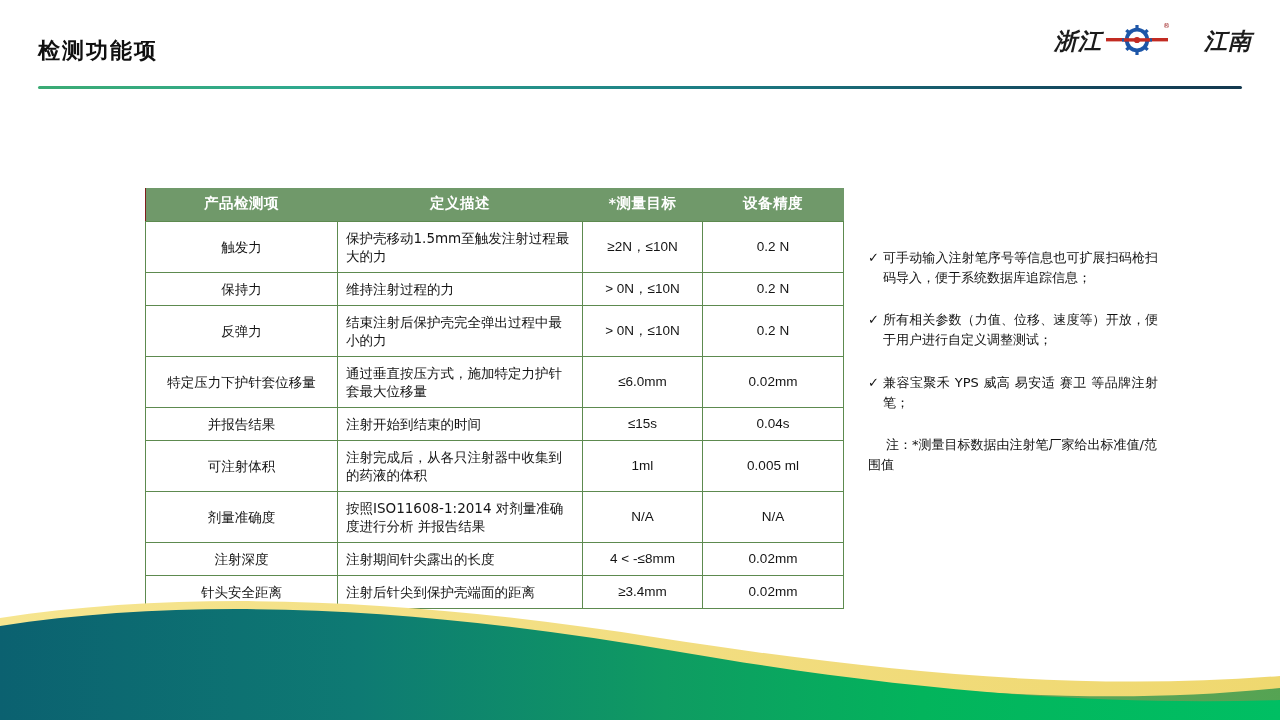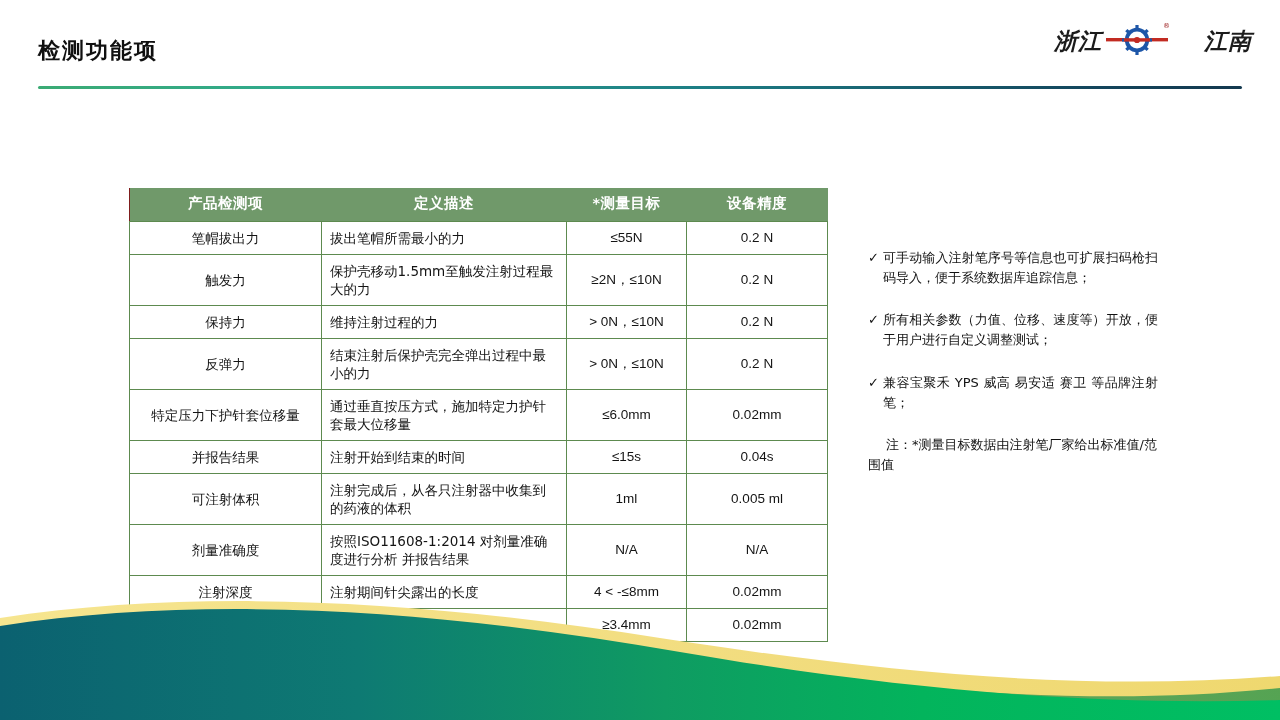--- a/index.html
+++ b/index.html
@@ -80,21 +80,21 @@
     right: -2px;
     top: -1px;
     font-size: 7px;
     color: #9a1818;
     font-family: "DejaVu Sans", sans-serif;
   }
 
   
   .spec-table {
     position: absolute;
-    left: 129px;
+    left: 145px;
     top: 188px;
     width: 698px;
     border-collapse: collapse;
     table-layout: fixed;
     background: #7f1d1d;
   }
   .spec-table col.c0 { width: 192px; }
   .spec-table col.c1 { width: 245px; }
   .spec-table col.c2 { width: 120px; }
   .spec-table col.c3 { width: 141px; }
@@ -228,26 +228,20 @@
     </colgroup>
     <thead>
       <tr>
         <th>产品检测项</th>
         <th>定义描述</th>
         <th>*测量目标</th>
         <th>设备精度</th>
       </tr>
     </thead>
     <tbody>
-        <tr class="short">
-          <td class="col-name">笔帽拔出力</td>
-          <td class="col-def">拔出笔帽所需最小的力</td>
-          <td class="col-target">≤55N</td>
-          <td class="col-prec">0.2 N</td>
-        </tr>
         <tr class="tall">
           <td class="col-name">触发力</td>
           <td class="col-def">保护壳移动1.5mm至触发注射过程最大的力</td>
           <td class="col-target">≥2N，≤10N</td>
           <td class="col-prec">0.2 N</td>
         </tr>
         <tr class="short">
           <td class="col-name">保持力</td>
           <td class="col-def">维持注射过程的力</td>
           <td class="col-target">&gt; 0N，≤10N</td>

